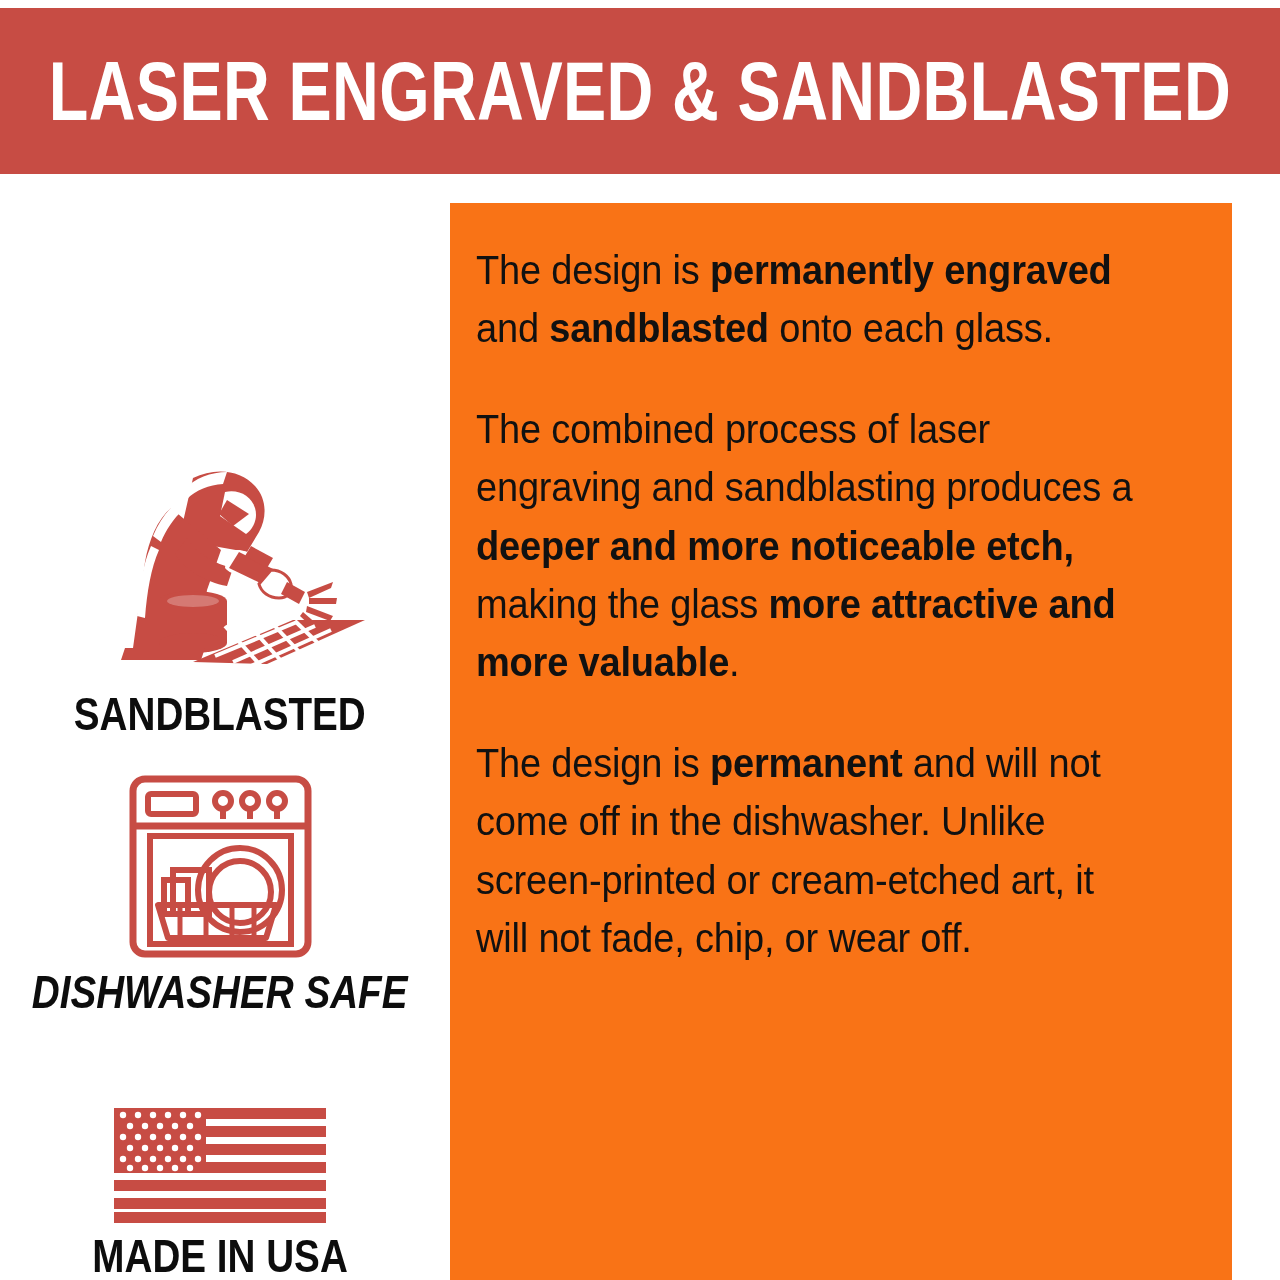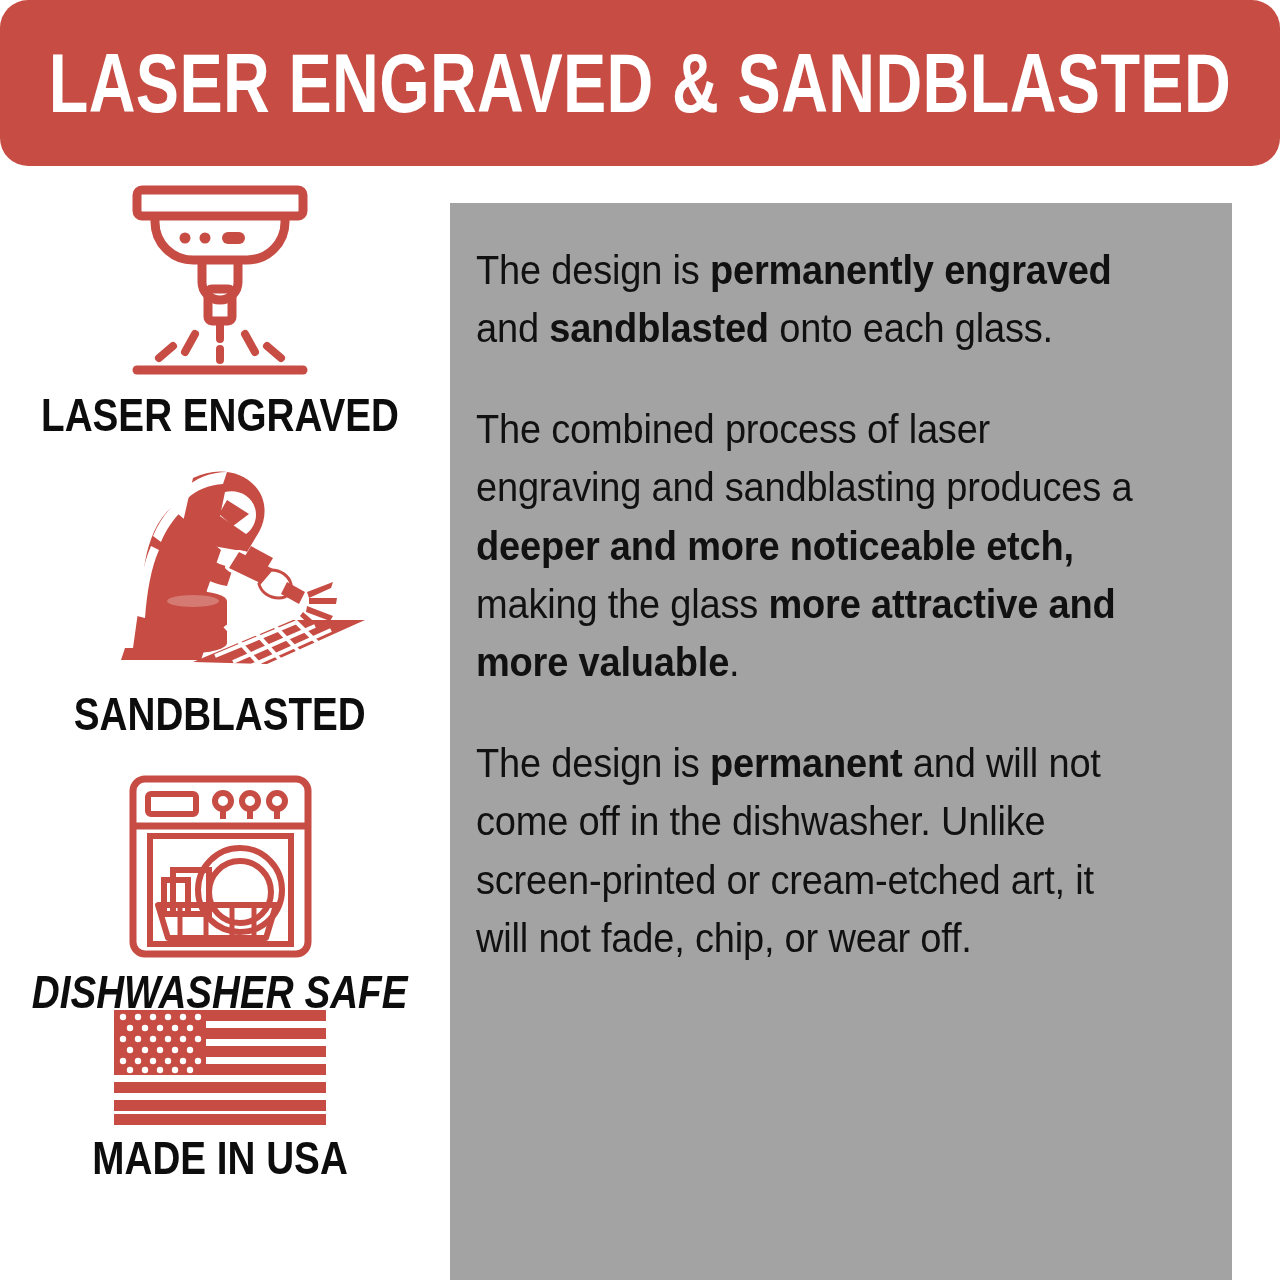--- a/index.html
+++ b/index.html
@@ -12,29 +12,28 @@
     background: #ffffff;
     font-family: "Liberation Sans", sans-serif;
     overflow: hidden;
     position: relative;
   }
 
   
   .header-banner {
     position: absolute;
     left: 0;
-    top: 0;
+    top: 8px;
     width: 1280px;
     height: 166px;
     background: #C74C44;
     display: flex;
     align-items: center;
     justify-content: center;
     box-sizing: border-box;
-    border-radius: 28px;
   }
   .header-title {
     color: #ffffff;
     font-family: "Liberation Sans Narrow", "Liberation Sans", sans-serif;
     font-weight: 700;
     font-size: 83px;
     line-height: 1;
     letter-spacing: 0.5px;
     transform: scaleX(0.78);
     transform-origin: center center;
@@ -77,30 +76,30 @@
     font-size: 46px;
     line-height: 1;
     letter-spacing: 0px;
     transform: scaleX(0.84);
     white-space: nowrap;
   }
 
   #feature-laser   { top: 16px; }
   #feature-sand    { top: 300px; }
   #feature-dish    { top: 608px; font-style: italic; }
-  #feature-usa     { top: 844px; }
+  #feature-usa     { top: 942px; }
 
   
   .text-panel {
     position: absolute;
     left: 450px;
     top: 37px;
     width: 782px;
     height: 1077px;
-    background: #a3a3a3;
+    background: #f97316;
     box-sizing: border-box;
     padding: 38px 44px 0 26px;
   }
   .para {
     color: #111111;
     font-size: 40px;
     line-height: 1.46;
     font-weight: 400;
     letter-spacing: -0.2px;
     margin: 0 0 42px 0;
@@ -114,48 +113,20 @@
 <body>
 
 <div class="header-banner">
   <div class="header-title">LASER ENGRAVED &amp; SANDBLASTED</div>
 </div>
 
 <div class="content">
 
   <div class="feature-column">
 
-    <div class="feature" id="feature-laser">
-      <span class="feature-icon">
-        <svg width="210" height="200" viewBox="0 0 210 200" fill="none" xmlns="http://www.w3.org/2000/svg">
-
-          <rect x="22" y="8" width="166" height="26" rx="5" stroke="#C74C44" stroke-width="9"></rect>
-
-          <path d="M40 34 V40 a38 38 0 0 0 38 38 h54 a38 38 0 0 0 38 -38 V34" stroke="#C74C44" stroke-width="9" stroke-linejoin="round"></path>
-
-          <circle cx="70" cy="56" r="5.5" fill="#C74C44"></circle>
-          <circle cx="90" cy="56" r="5.5" fill="#C74C44"></circle>
-          <rect x="107" y="50" width="23" height="12" rx="6" fill="#C74C44"></rect>
-
-          <path d="M87 78 v22 a18 18 0 0 0 36 0 V78" stroke="#C74C44" stroke-width="9" stroke-linejoin="round"></path>
-
-          <rect x="93" y="107" width="24" height="32" rx="4" stroke="#C74C44" stroke-width="9"></rect>
-
-          <line x1="105" y1="143" x2="105" y2="178" stroke="#C74C44" stroke-width="8" stroke-linecap="round" stroke-dasharray="14 10"></line>
-
-          <line x1="80" y1="152" x2="70" y2="170" stroke="#C74C44" stroke-width="8" stroke-linecap="round"></line>
-          <line x1="130" y1="152" x2="140" y2="170" stroke="#C74C44" stroke-width="8" stroke-linecap="round"></line>
-          <line x1="58" y1="164" x2="44" y2="176" stroke="#C74C44" stroke-width="8" stroke-linecap="round"></line>
-          <line x1="152" y1="164" x2="166" y2="176" stroke="#C74C44" stroke-width="8" stroke-linecap="round"></line>
-
-          <line x1="22" y1="188" x2="188" y2="188" stroke="#C74C44" stroke-width="9" stroke-linecap="round"></line>
-        </svg>
-      </span>
-      <span class="feature-label">LASER ENGRAVED</span>
-    </div>
 
     <div class="feature" id="feature-sand">
       <span class="feature-icon">
         <svg width="290" height="215" viewBox="0 0 290 215" xmlns="http://www.w3.org/2000/svg">
           <g fill="#C74C44">
 
             <path d="M118 12 c22 -11 48 -8 62 8 c12 13 12 32 4 46 l-12 20 l-34 -6 l-30 -24 z"></path>
 
             <path d="M150 26 c14 -3 26 4 30 16 c3 10 -1 20 -9 26 l-26 -18 z" fill="#ffffff"></path>
             <path d="M152 34 l22 14 l-16 12 l-14 -12 z" fill="#C74C44"></path>

